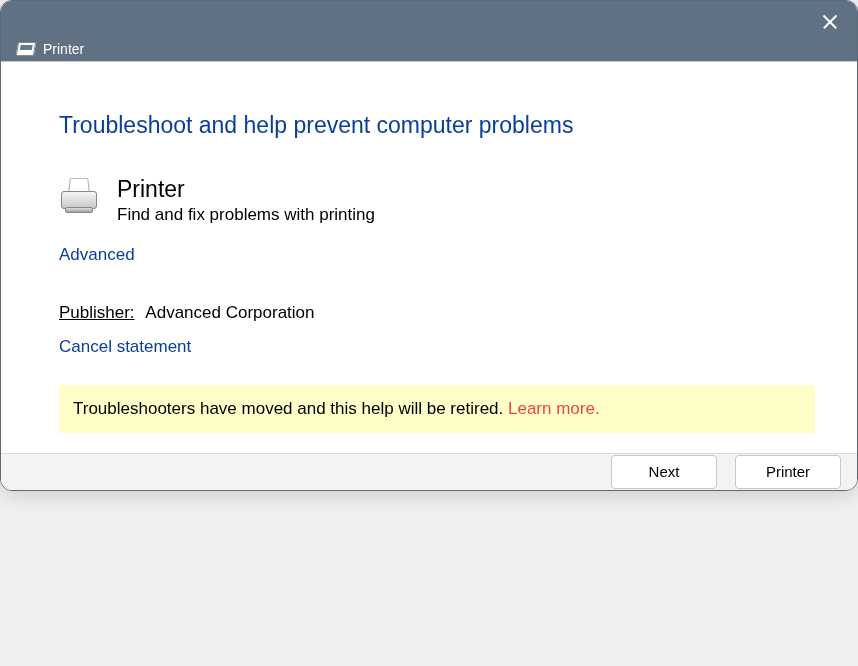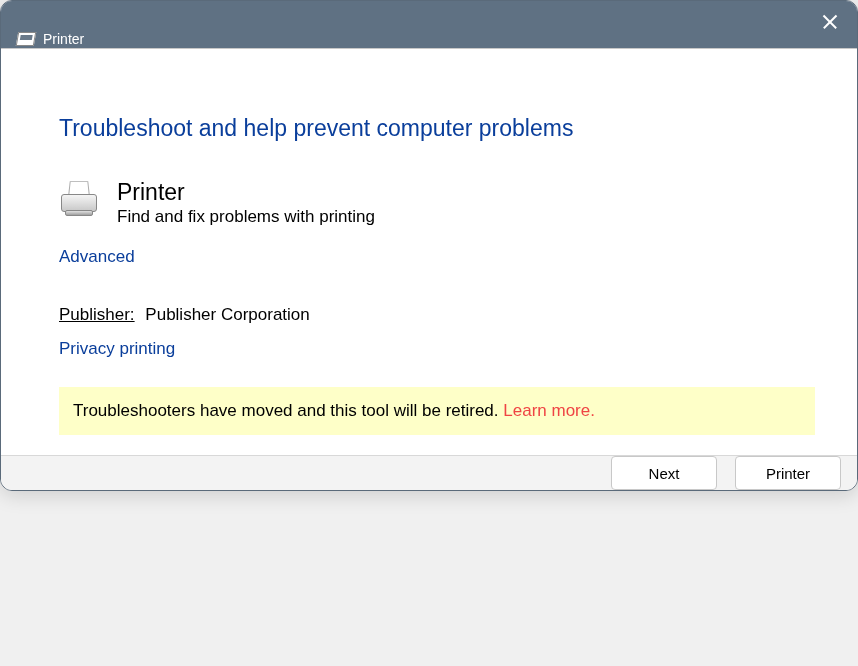--- a/index.html
+++ b/index.html
@@ -76,21 +76,21 @@
       height: 5px;
       background: #6a7a8a;
     }
     .subheader-title {
       color: #fff;
       font-size: 14px;
     }
     .content {
       flex: 1;
       background: #fff;
-      padding: 66px 58px 20px 58px;
+      padding: 50px 58px 20px 58px;
       display: flex;
       flex-direction: column;
       border-top: 1px solid #c8c8c8;
     }
     .main-heading {
       color: #0a3e9b;
       font-size: 23px;
       font-weight: 400;
       margin-bottom: 38px;
     }
@@ -249,26 +249,26 @@
         <div class="category-desc">Find and fix problems with printing</div>
       </div>
     </div>
 
     <div class="spacer"></div>
 
     <a class="advanced-link">Advanced</a>
 
     <div class="publisher-row">
       <span class="publisher-label">Publisher:</span>
-      <span class="publisher-value">Publisher Corporation</span>
+      <span class="publisher-value">Advanced Corporation</span>
     </div>
 
-    <a class="privacy-link">Privacy printing</a>
+    <a class="privacy-link">Cancel statement</a>
 
     <div class="notice-banner">
-      <span>Troubleshooters have moved and this tool will be retired. </span><a class="notice-learn">Learn more.</a>
+      <span>Troubleshooters have moved and this help will be retired. </span><a class="notice-learn">Learn more.</a>
     </div>
   </div>
   <div class="footer">
     <button class="btn">Next</button>
     <button class="btn">Printer</button>
   </div>
 </div>
 
 </body></html>

